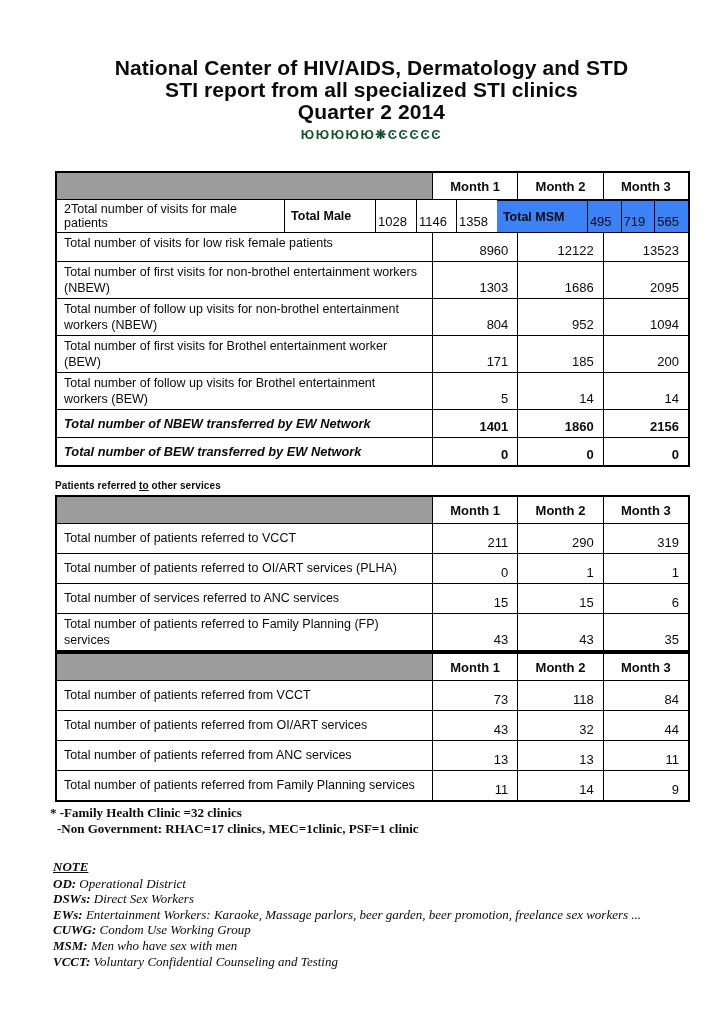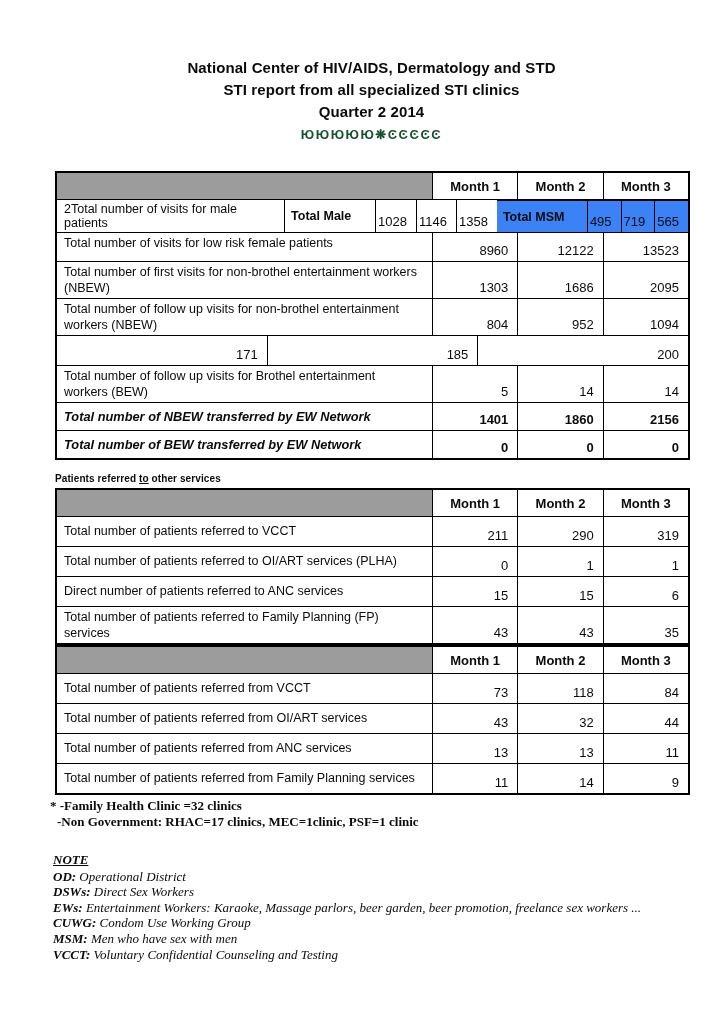--- a/index.html
+++ b/index.html
@@ -7,21 +7,21 @@
   .page {
     position:relative;
     width:725px; height:1024px;
     background:#fff;
     font-family:"Liberation Sans", sans-serif;
     color:#0b0b0b;
     overflow:hidden;
   }
   
   .title-block { padding-top:57px; text-align:center; padding-left:18px; }
-  .title-line { font-size:15px; font-weight:bold; line-height:22px; letter-spacing:.1px; }
+  .title-line { font-size:21px; font-weight:bold; line-height:22px; letter-spacing:.1px; }
   .ornament { font-size:13px; font-weight:bold; letter-spacing:1.5px; margin-top:4px; color:#14532d; }
 
   
   .tbl { width:635px; margin-left:55px; border:2px solid #000; background:#fff; }
   .row { display:flex; border-top:1.5px solid #000; align-items:stretch; }
   .row:first-child { border-top:none; }
   .cell { border-left:1.5px solid #000; }
   .cell:first-child { border-left:none; }
 
   .hdr { min-height:26px; }
@@ -137,20 +137,21 @@
       <div class="cell val">1686</div>
       <div class="cell val">2095</div>
     </div>
     <div class="row min35">
       <div class="cell lbl">Total number of follow up visits for non-brothel entertainment workers (NBEW)</div>
       <div class="cell val">804</div>
       <div class="cell val">952</div>
       <div class="cell val">1094</div>
     </div>
     <div class="row min30">
+      <div class="cell lbl">Total number of first visits for Brothel entertainment worker (BEW)</div>
       <div class="cell val">171</div>
       <div class="cell val">185</div>
       <div class="cell val">200</div>
     </div>
     <div class="row min35">
       <div class="cell lbl">Total number of follow up visits for Brothel entertainment workers (BEW)</div>
       <div class="cell val">5</div>
       <div class="cell val">14</div>
       <div class="cell val">14</div>
     </div>
@@ -183,21 +184,21 @@
       <div class="cell val">290</div>
       <div class="cell val">319</div>
     </div>
     <div class="row min30">
       <div class="cell lbl center">Total number of patients referred to OI/ART services (PLHA)</div>
       <div class="cell val">0</div>
       <div class="cell val">1</div>
       <div class="cell val">1</div>
     </div>
     <div class="row min30">
-      <div class="cell lbl center">Direct number of patients referred to ANC services</div>
+      <div class="cell lbl center">Total number of services referred to ANC services</div>
       <div class="cell val">15</div>
       <div class="cell val">15</div>
       <div class="cell val">6</div>
     </div>
     <div class="row min30">
       <div class="cell lbl center">Total number of patients referred to Family Planning (FP) services</div>
       <div class="cell val">43</div>
       <div class="cell val">43</div>
       <div class="cell val">35</div>
     </div>

